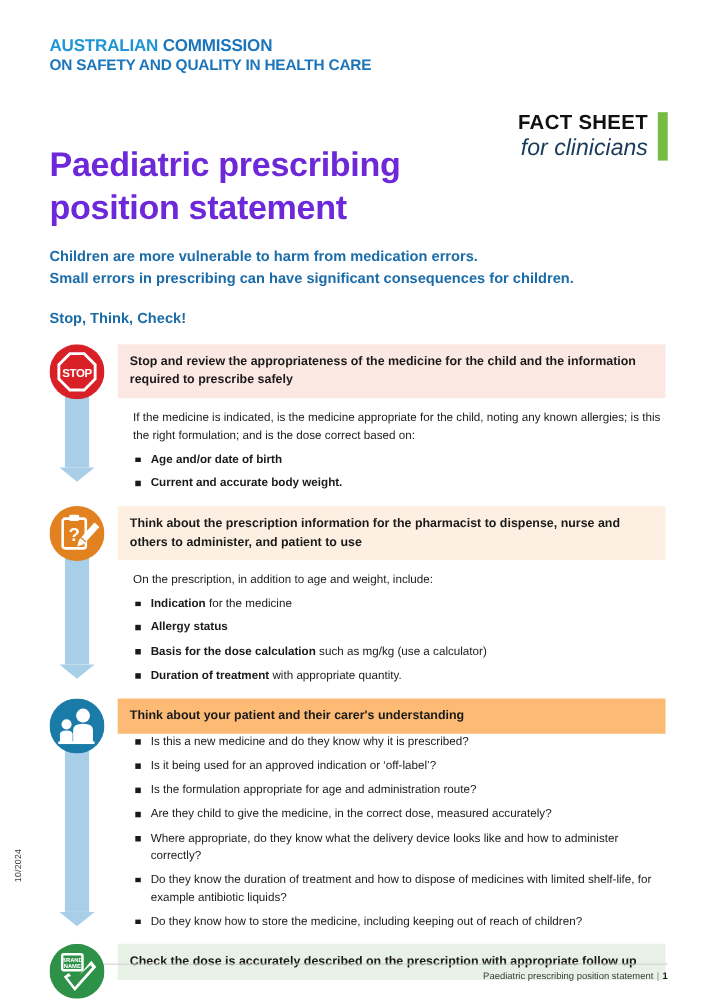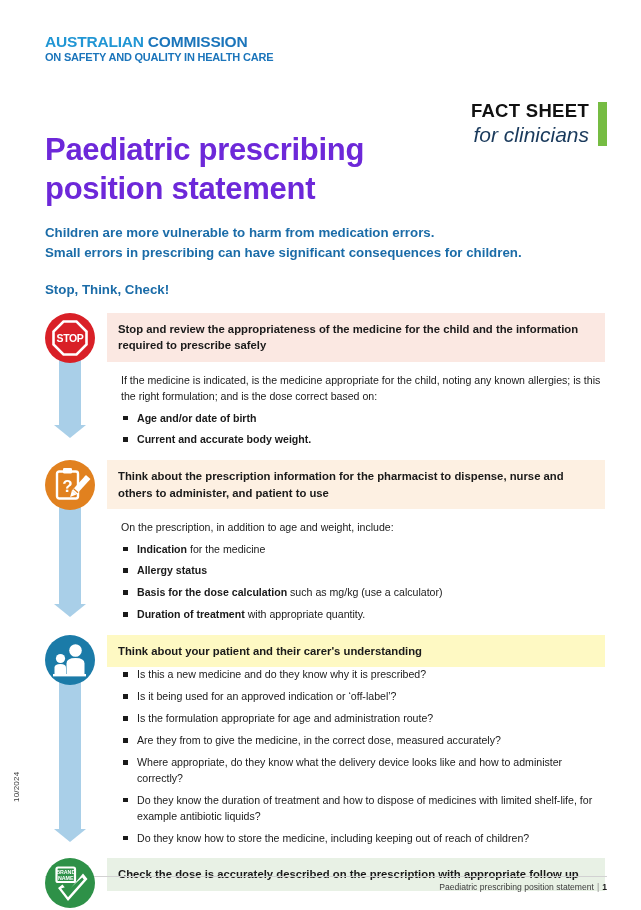--- a/index.html
+++ b/index.html
@@ -21,21 +21,21 @@
     line-height: 1.18;
   }
   .logo-line1 {
     font-size: 15.5px;
     font-weight: bold;
     color: #2196d4;
     letter-spacing: -0.2px;
     white-space: nowrap;
   }
   .logo-line2 {
-    font-size: 11px;
+    font-size: 14px;
     font-weight: bold;
     color: #1b75bb;
     letter-spacing: -0.2px;
     white-space: nowrap;
   }
   .logo-line1 .w-aus { color: #2196d4; }
   .logo-line1 .w-com { color: #1b75bb; }
 
   
   .factsheet {
@@ -293,26 +293,26 @@
         <svg viewBox="0 0 50 50" xmlns="http://www.w3.org/2000/svg">
           <circle cx="25" cy="25" r="25" fill="#1b7ba8"></circle>
           <circle cx="30.5" cy="15.5" r="6.3" fill="#ffffff"></circle>
           <path d="M21.5 40 L21.5 28.5 Q21.5 23 30.5 23 Q39.5 23 39.5 28.5 L39.5 40 Z" fill="#ffffff"></path>
           <circle cx="15.5" cy="23.5" r="4.6" fill="#ffffff"></circle>
           <path d="M9.5 40 L9.5 32.5 Q9.5 29 15.5 29 Q21 29 21 32.5 L21 40 Z" fill="#ffffff"></path>
           <rect x="8" y="39" width="33" height="2.4" fill="#ffffff"></rect>
         </svg>
       </div>
       <div class="step-body">
-        <div class="step-head" style="background: #fef9c3;">Think about your patient and their carer's understanding</div>
+        <div class="step-head" style="background: #fdba74;">Think about your patient and their carer's understanding</div>
         <ul class="blist">
           <li><span>Is this a new medicine and do they know why it is prescribed?</span></li>
           <li><span>Is it being used for an approved indication or ‘off-label’?</span></li>
           <li><span>Is the formulation appropriate for age and administration route?</span></li>
-          <li><span>Are they from to give the medicine, in the correct dose, measured accurately?</span></li>
+          <li><span>Are they child to give the medicine, in the correct dose, measured accurately?</span></li>
           <li><span>Where appropriate, do they know what the delivery device looks like and how to administer correctly?</span></li>
           <li><span>Do they know the duration of treatment and how to dispose of medicines with limited shelf-life, for example antibiotic liquids?</span></li>
           <li><span>Do they know how to store the medicine, including keeping out of reach of children?</span></li>
         </ul>
       </div>
     </div>
     <div class="step">
       <div class="step-icon">
         <svg viewBox="0 0 50 50" xmlns="http://www.w3.org/2000/svg">
           <circle cx="25" cy="25" r="25" fill="#2e9148"></circle>

